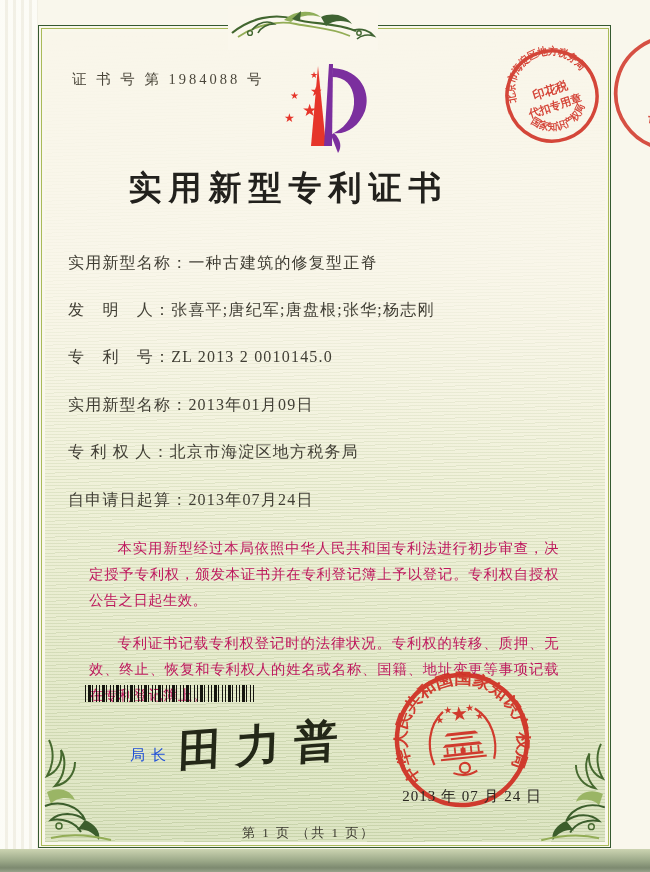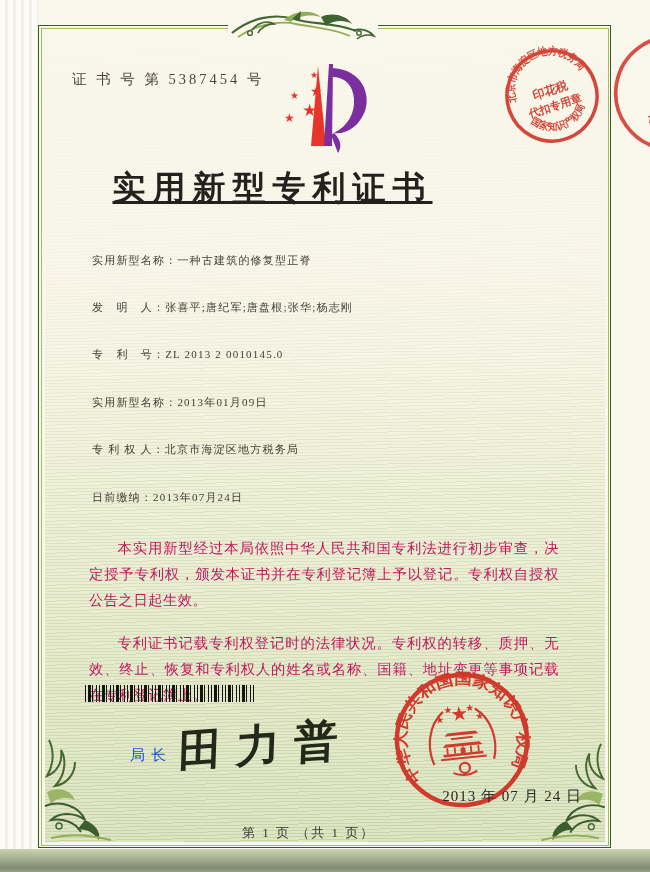--- a/index.html
+++ b/index.html
@@ -12,34 +12,34 @@
   .frame-inner{position:absolute;inset:1.5px;border:1.5px solid #a9ba58;}
   .interior{position:absolute;inset:3px;
     background:linear-gradient(180deg,#fbf8ec 0%,#f8f5e6 30%,#eef0d8 55%,#e3e9c9 78%,#dde5c3 100%);}
   .texture{position:absolute;inset:3px;
     background:repeating-linear-gradient(179deg,rgba(124,148,84,0) 0 2.2px,rgba(124,148,84,.22) 2.2px 3.2px);}
   .texture-fade{position:absolute;inset:3px;
     background:linear-gradient(180deg,#f9f6ea 0%,rgba(249,246,234,.85) 28%,rgba(243,243,220,.35) 55%,rgba(235,238,205,0) 100%);}
   .bottom-band{left:0;top:849px;width:650px;height:23px;
     background:linear-gradient(180deg,#ccd4b2 0%,#9daa8a 50%,#7d8a70 82%,#97a28a 100%);}
   .cert-no{left:72px;top:70px;font-size:14.5px;letter-spacing:3px;color:#4a463a;}
-  .title{left:38px;top:166px;width:469px;text-align:center;font-size:33px;font-weight:700;
-    letter-spacing:7px;color:#22211d;text-decoration:underline;}
-  .field{left:92px;font-size:11px;color:#403e34;letter-spacing:1.2px;white-space:nowrap;}
+  .title{left:54px;top:166px;width:469px;text-align:center;font-size:33px;font-weight:700;
+    letter-spacing:7px;color:#22211d;}
+  .field{left:68px;font-size:16px;color:#403e34;letter-spacing:1.2px;white-space:nowrap;}
   .paras{left:72px;top:518px;width:504px;}
   .paras p{margin:17px;font-size:14.3px;line-height:26px;text-align:justify;
     text-indent:2em;color:#be185d;letter-spacing:.5px;}
   .barcode{left:85px;top:685px;width:170px;height:17px;
     background:repeating-linear-gradient(90deg,#15150f 0 1.5px,transparent 1.5px 3px,#15150f 3px 6px,transparent 6px 7px,#15150f 7px 8px,transparent 8px 11px,#15150f 11px 12.5px,transparent 12.5px 14px);}
   .director{left:130px;top:746px;font-size:15px;letter-spacing:6px;color:#1d4ed8;}
   .signature{left:178px;top:716px;font-size:44px;font-weight:600;color:#242818;
     letter-spacing:14px;transform:rotate(-4deg) skewX(-6deg);white-space:nowrap;
     font-family:"DejaVu Sans",sans-serif;}
   .seal-date{left:398px;top:787px;width:148px;text-align:center;font-size:15px;
-    color:#2a2822;letter-spacing:1px;font-weight:500;margin-left:40px;}
+    color:#2a2822;letter-spacing:1px;font-weight:500;}
   .footer{left:22px;top:824px;width:573px;text-align:center;font-size:13px;
     letter-spacing:2px;color:#3c3a30;}
   .stamp{left:492px;top:36px;width:120px;height:120px;transform:rotate(-18deg);opacity:.93;}
   .stamp-edge{left:597px;top:18px;width:150px;height:150px;transform:rotate(100deg);opacity:.88;}
   .issue-seal{left:392px;top:670px;width:140px;height:140px;transform:rotate(-6deg);opacity:.95;}
   .logo{left:258px;top:56px;width:130px;height:100px;}
   .orn-top{left:228px;top:6px;width:150px;height:44px;background:#faf7ec;}
   .orn-bl{left:41px;top:736px;width:72px;height:110px;}
   .orn-br{left:538px;top:740px;width:72px;height:106px;transform:scale(-1,1);}
 </style>
@@ -81,21 +81,21 @@
 
   <svg class="abs orn-br" viewBox="0 0 72 110">
     <path d="M8,4 C14,16 12,30 6,40 C16,36 22,26 20,14 C26,24 24,40 14,50 C26,48 34,38 34,26" stroke="#46692f" stroke-width="2" fill="none"></path>
     <path fill="#9ab565" d="M6,56 C18,50 30,54 34,64 C26,60 14,62 10,68 Z"></path>
     <path d="M4,70 C20,64 38,70 44,84 C34,76 18,76 10,84 C22,82 34,86 40,96" stroke="#3c5e2c" stroke-width="2" fill="none"></path>
     <path fill="#3c5e2c" d="M44,84 C54,88 60,96 58,104 C52,96 44,92 36,94 Z"></path>
     <path d="M10,102 C30,97 50,99 70,104" stroke="#93ad56" stroke-width="2" fill="none"></path>
     <circle cx="18" cy="90" r="3" stroke="#46692f" stroke-width="1.5" fill="none"></circle>
   </svg>
 
-  <div class="abs cert-no">证 书 号 第 5387454 号</div>
+  <div class="abs cert-no">证 书 号 第 1984088 号</div>
 
   <svg class="abs logo" viewBox="0 0 130 100">
     <defs>
       <path id="star" d="M0,-1 L0.225,-0.309 L0.951,-0.309 L0.363,0.118 L0.588,0.809 L0,0.382 L-0.588,0.809 L-0.363,0.118 L-0.951,-0.309 L-0.225,-0.309 Z"></path>
     </defs>
     <text x="52" y="22" font-size="9" fill="#e6352a">★</text>
     <text x="52" y="40" font-size="14" fill="#e6352a">★</text>
     <text x="32" y="43" font-size="10" fill="#e6352a">★</text>
     <text x="44" y="60" font-size="17" fill="#e6352a">★</text>
     <text x="26" y="66" font-size="12" fill="#e6352a">★</text>
@@ -144,21 +144,21 @@
   <div class="abs field" style="top:347px">
     <span>专　利　号：</span><span>ZL 2013 2 0010145.0</span>
   </div>
   <div class="abs field" style="top:395px">
     <span>实用新型名称：</span><span>2013年01月09日</span>
   </div>
   <div class="abs field" style="top:442px">
     <span>专 利 权 人：</span><span>北京市海淀区地方税务局</span>
   </div>
   <div class="abs field" style="top:490px">
-    <span>日前缴纳：</span><span>2013年07月24日</span>
+    <span>自申请日起算：</span><span>2013年07月24日</span>
   </div>
 
   <div class="abs paras">
     <p>本实用新型经过本局依照中华人民共和国专利法进行初步审查，决定授予专利权，颁发本证书并在专利登记簿上予以登记。专利权自授权公告之日起生效。</p>
     <p>专利证书记载专利权登记时的法律状况。专利权的转移、质押、无效、终止、恢复和专利权人的姓名或名称、国籍、地址变更等事项记载在专利登记簿上。</p>
   </div>
 
   <div class="abs barcode"></div>
 
   <div class="abs director">局长</div>

